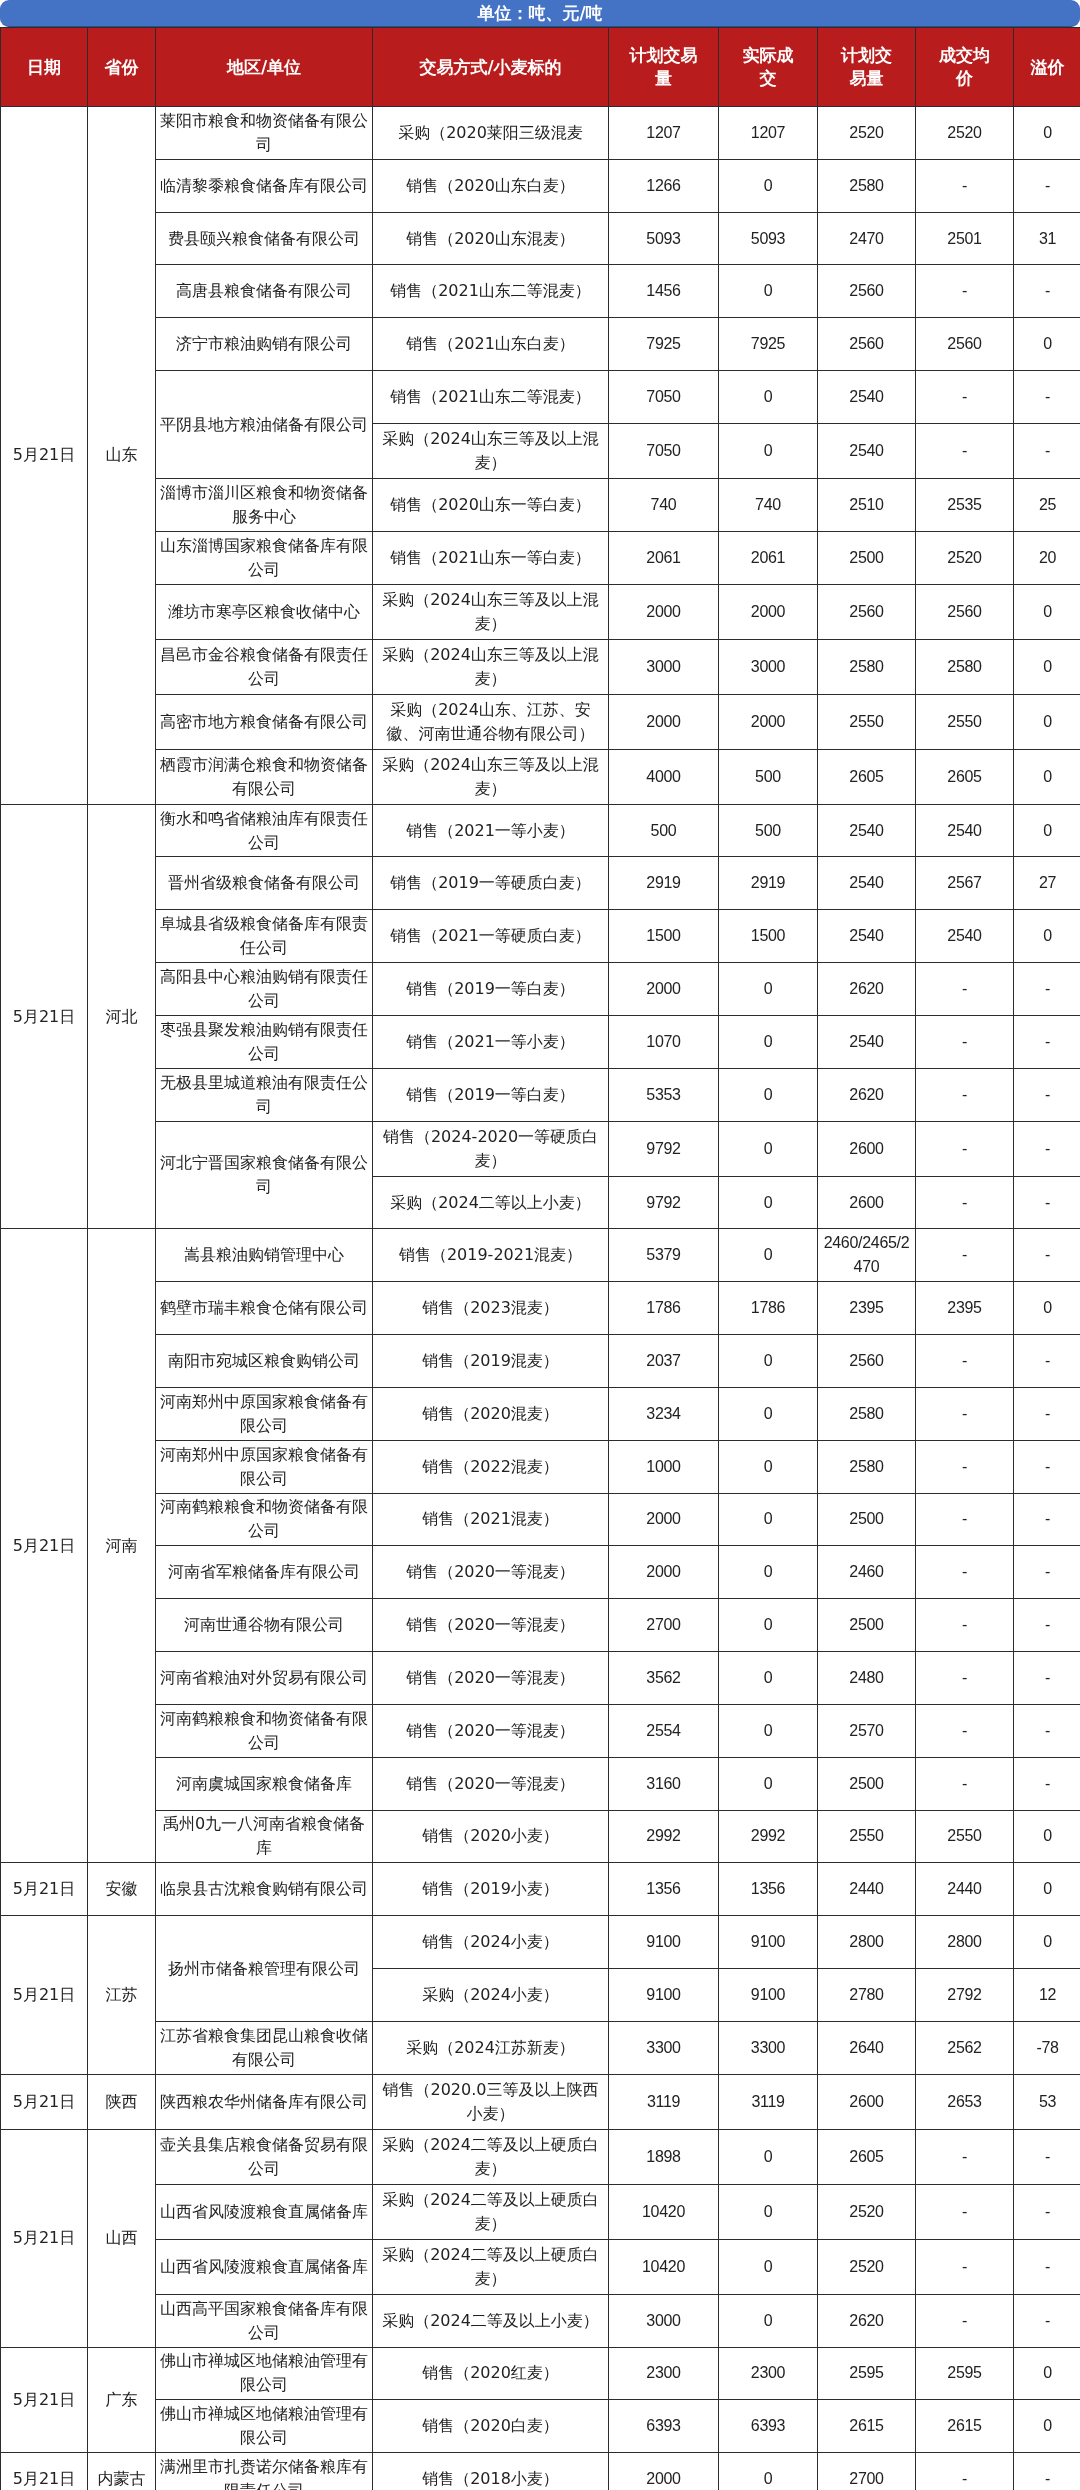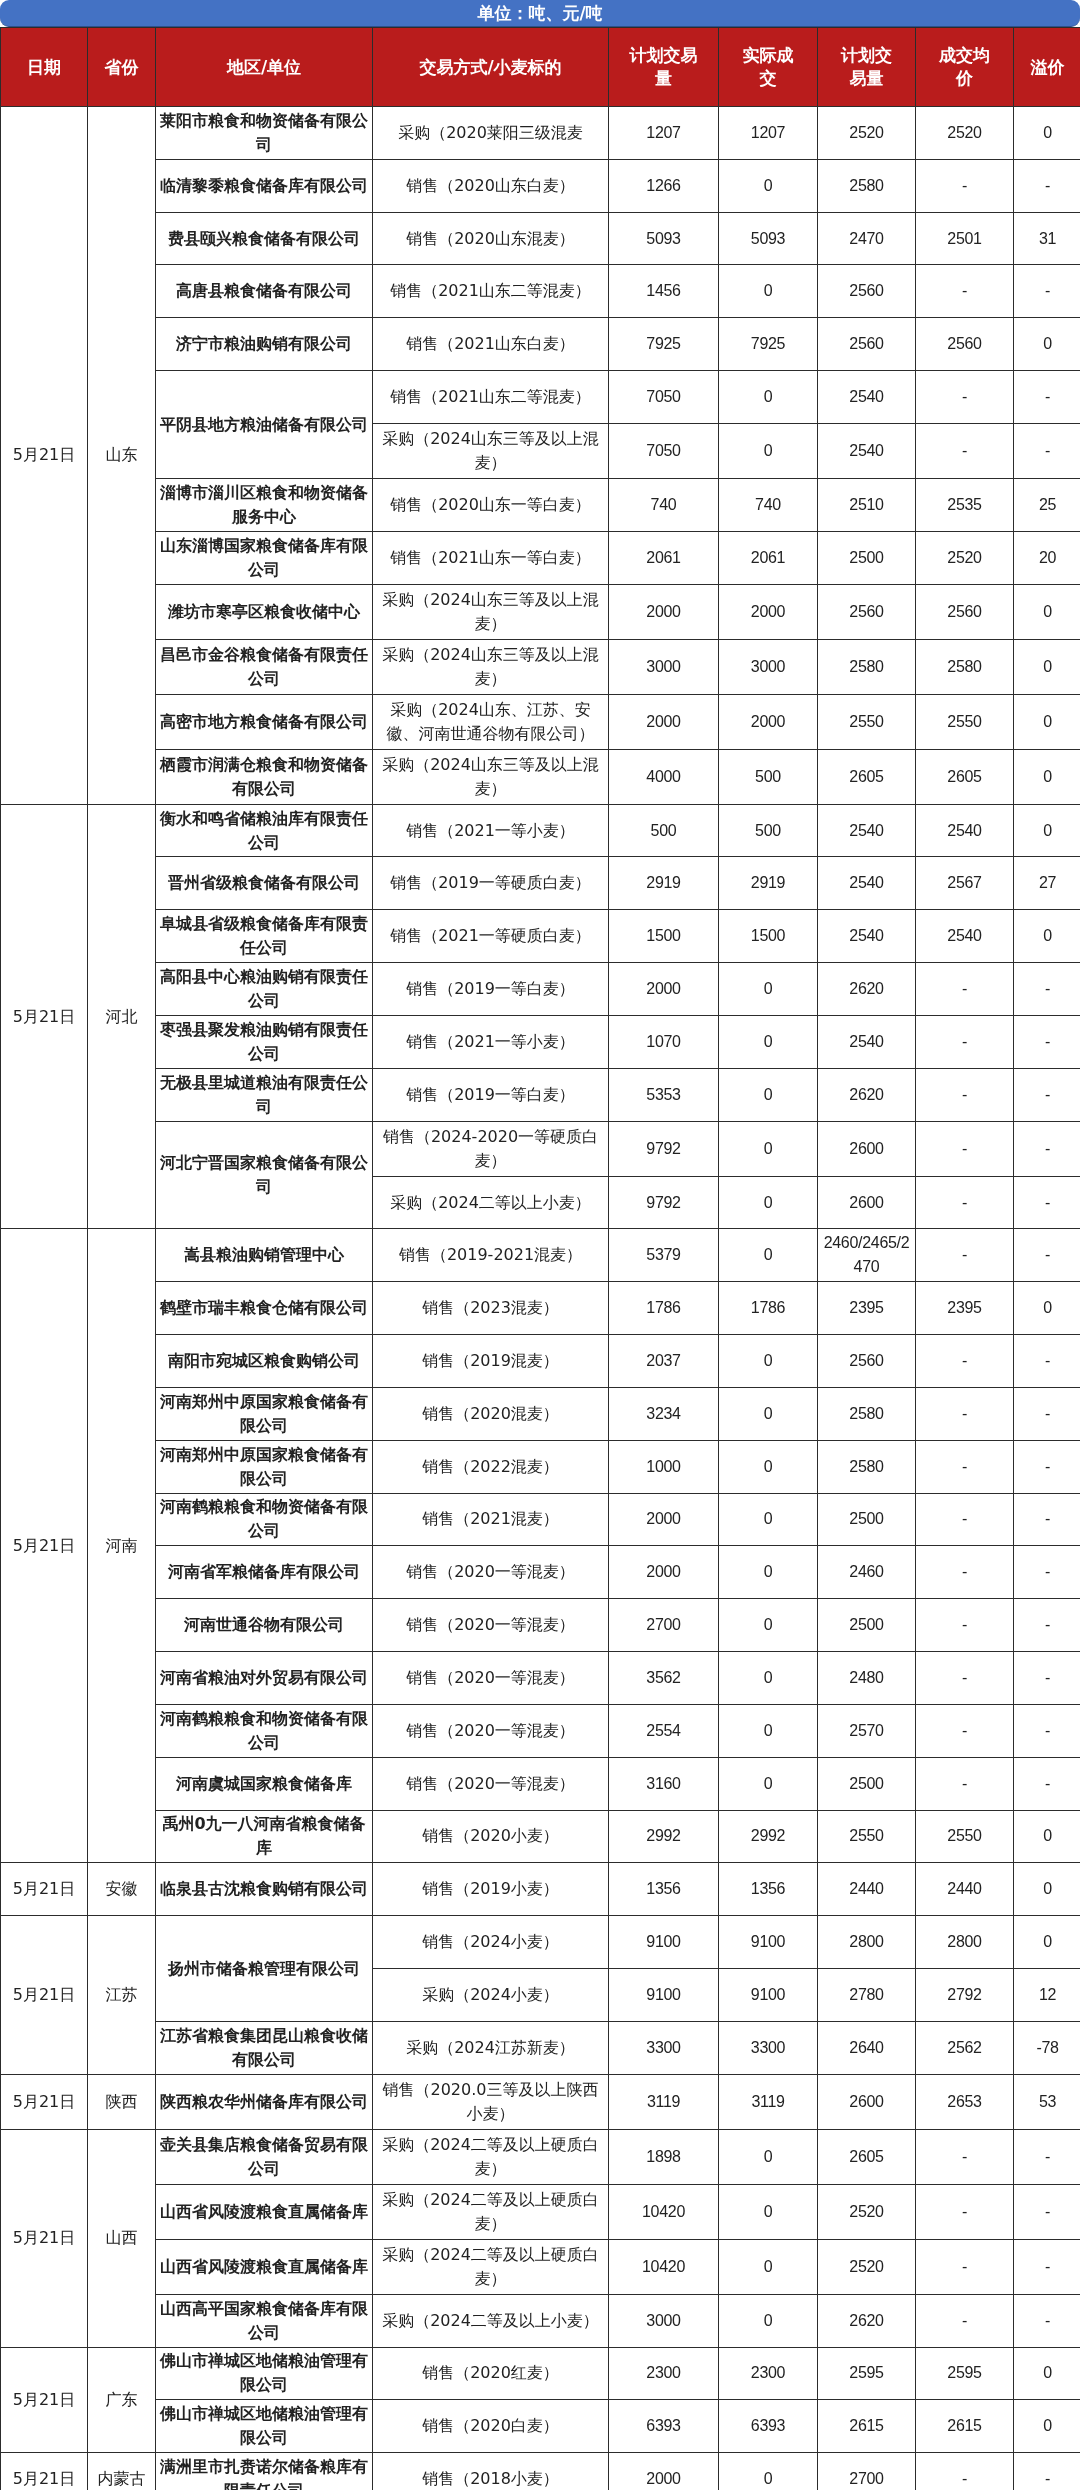--- a/index.html
+++ b/index.html
@@ -2,21 +2,21 @@
 <html><head>
 <meta charset="utf-8">
 <style>
   html, body { margin: 0; padding: 0; background: #ffffff; }
   body { width: 1080px; height: 2490px; overflow: hidden; font-family: "DejaVu Sans", sans-serif; color: #222; position: relative; }
   .title-bar { position: absolute; left: 0; top: 0; width: 1080px; height: 27px; background: #4472c4; color: #fff; font-weight: bold; font-size: 17px; display: flex; align-items: center; justify-content: center; box-sizing: border-box; border-bottom: 1px solid #2f4f8a; border-radius: 9px; }
   table { position: absolute; left: 0; top: 27px; border-collapse: collapse; table-layout: fixed; width: 1081px; }
   th { background: #b91c1c; color: #fff; font-weight: bold; font-size: 17px; height: 35px; border: 1.5px solid #2c2c2c; padding: 16px; text-align: center; }
   td { border: 1.5px solid #2c2c2c; font-size: 16px; text-align: center; vertical-align: middle; padding: 0 6px; line-height: 24px; height: 52.84px; box-sizing: border-box; background: transparent; word-break: break-all; }
   td.num { font-family: "Liberation Sans Narrow", "Liberation Sans", sans-serif; font-size: 16px; letter-spacing: -0.3px; padding: 0 2px; }
-  td.unit { padding: 0 4px; font-weight: bold; }
+  td.unit { padding: 0 4px; }
   td.method { padding: 3px 4px; }
   tr.total td { height: 52px; border-bottom: none; }
   tr.total td.blank { border-top: 1.5px solid #2c2c2c; }
 </style>
 </head>
 <body>
 
 <div class="title-bar">单位：吨、元/吨</div>
 
 <table>

